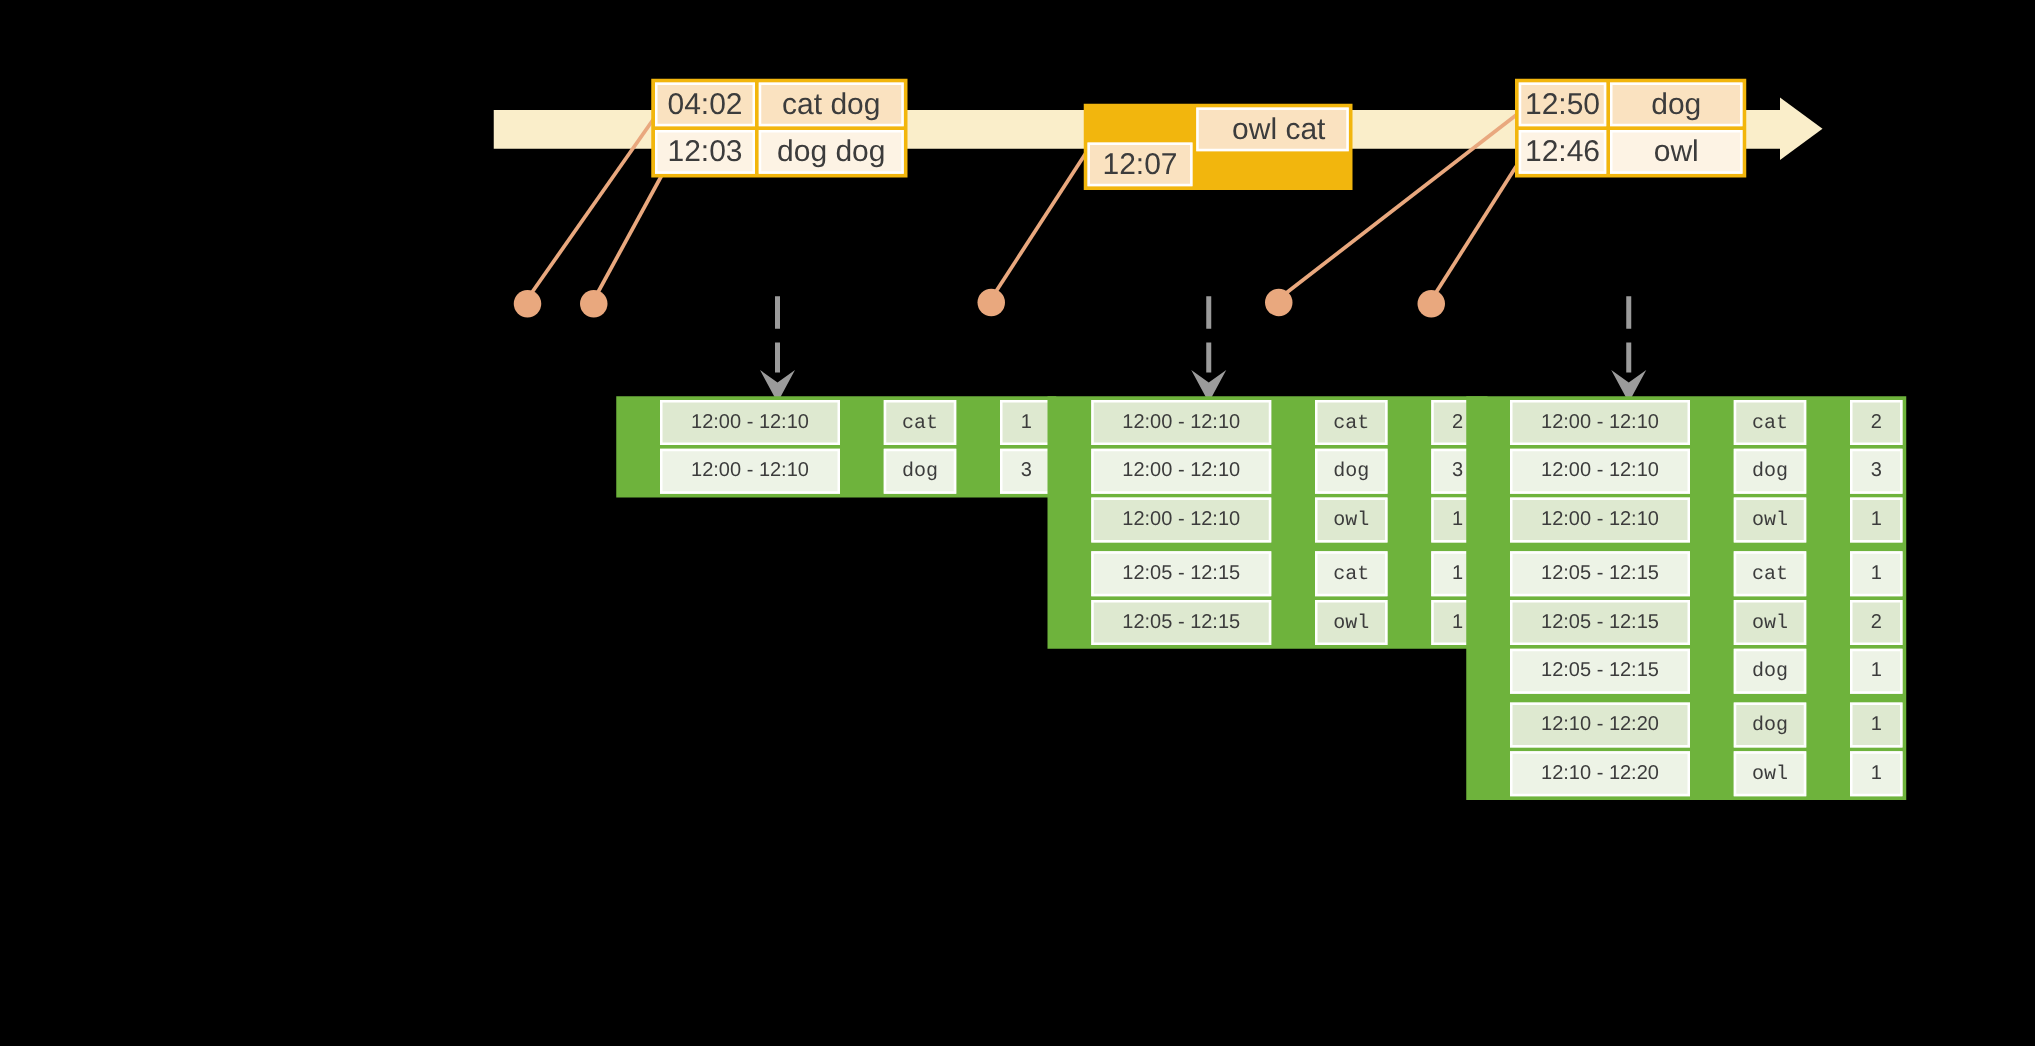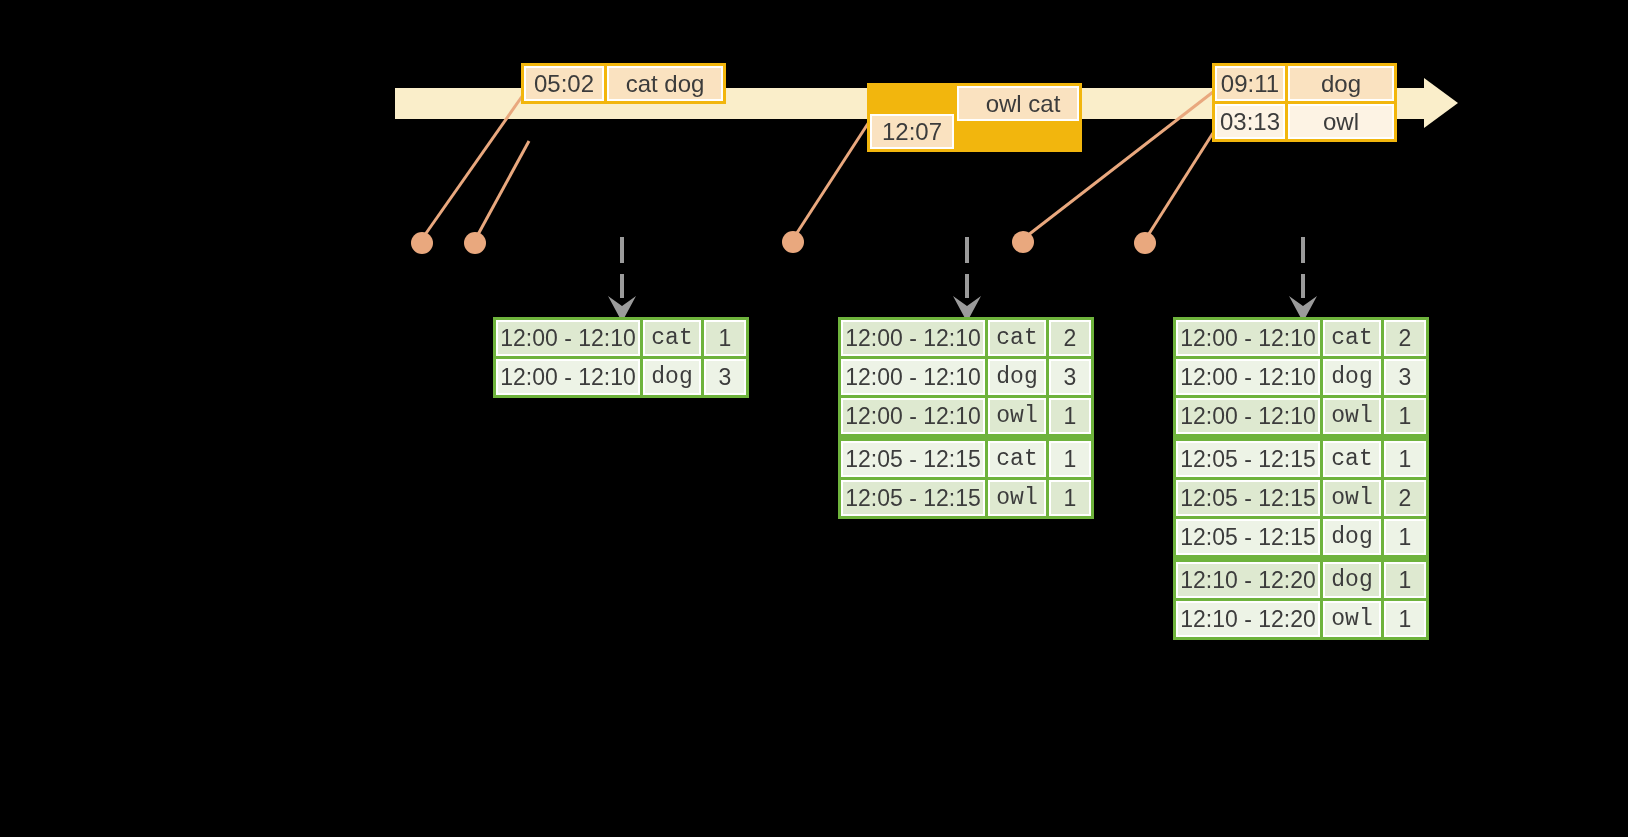--- a/index.html
+++ b/index.html
@@ -21,21 +21,21 @@
   .etable{background:#F2B60D;}
   .etable .dcell{height:31px;font-size:24px;}
   .etable .time-col{width:76px;}
   .etable .word-col{width:112px;}
   #event-table-1 .time-col{width:80px;margin-top:28px;}  #event-table-1 .word-col{width:108px;padding-left:10px;}
   #event-table-2 .time-col{width:66px;}  #event-table-2 .word-col{width:102px;}
   .etable .row-dark  .dcell{background:#FAE2C0;}
   .etable .row-light .dcell{background:#FDF3E4;}
   
   .gtable{background:#6EB33C;}
-  .gtable .dcell{height:32px;font-size:23px;}
+  .gtable .dcell{height:32px;font-size:16px;margin-left:32px;}
   .gtable .win-col{width:140px;}
   .gtable .word-col{width:54px;font-family:Liberation Mono, monospace;}
   .gtable .cnt-col{width:38px;}
   .gtable .row-dark  .dcell{background:#DEE9D0;}
   .gtable .row-light .dcell{background:#EDF3E6;}
   .gtable .group-start{margin-top:4px;}
   
   #event-table-0{left:521px;top:63px;}
   #event-table-1{left:867px;top:83px;}
   #event-table-2{left:1212px;top:63px;}
@@ -71,37 +71,41 @@
       <path d="M 608 296 L 622 322 L 636 296 L 622 306 Z" fill="#9B9B9B"></path>
       <line x1="967" y1="237" x2="967" y2="298" stroke="#9B9B9B" stroke-width="4" stroke-dasharray="26 11"></line>
       <path d="M 953 296 L 967 322 L 981 296 L 967 306 Z" fill="#9B9B9B"></path>
       <line x1="1303" y1="237" x2="1303" y2="298" stroke="#9B9B9B" stroke-width="4" stroke-dasharray="26 11"></line>
       <path d="M 1289 296 L 1303 322 L 1317 296 L 1303 306 Z" fill="#9B9B9B"></path>
     </g>
   </svg>
 
   <div id="event-table-0" class="dtable etable">
       <div class="drow row-dark">
-        <div class="dcell time-col">05:02</div>
+        <div class="dcell time-col">04:02</div>
         <div class="dcell word-col">cat dog</div>
+      </div>
+      <div class="drow row-light">
+        <div class="dcell time-col">12:03</div>
+        <div class="dcell word-col">dog dog</div>
       </div>
     </div>
   <div id="event-table-1" class="dtable etable">
       <div class="drow row-dark">
         <div class="dcell time-col">12:07</div>
         <div class="dcell word-col">owl cat</div>
       </div>
     </div>
   <div id="event-table-2" class="dtable etable">
       <div class="drow row-dark">
-        <div class="dcell time-col">09:11</div>
+        <div class="dcell time-col">12:50</div>
         <div class="dcell word-col">dog</div>
       </div>
       <div class="drow row-light">
-        <div class="dcell time-col">03:13</div>
+        <div class="dcell time-col">12:46</div>
         <div class="dcell word-col">owl</div>
       </div>
     </div>
 
   <div id="result-table-0" class="dtable gtable">
       <div class="drow row-dark">
         <div class="dcell win-col">12:00 - 12:10</div>
         <div class="dcell word-col">cat</div>
         <div class="dcell cnt-col">1</div>
       </div>

